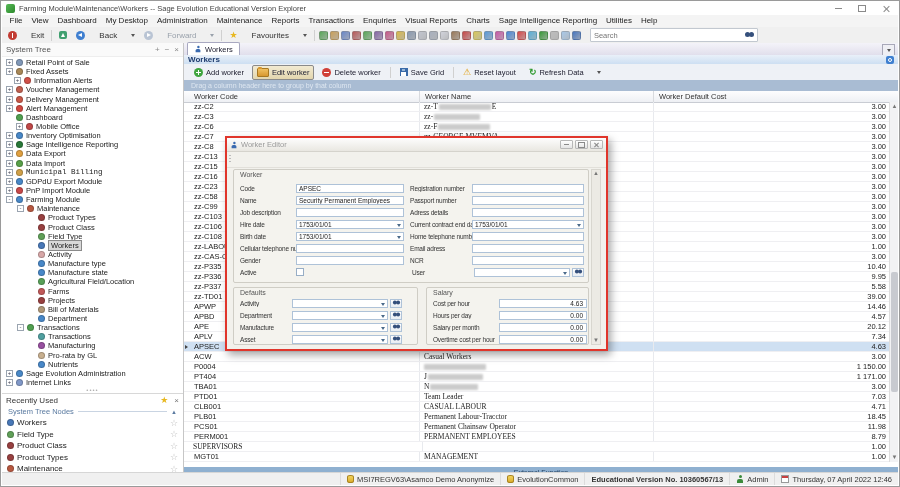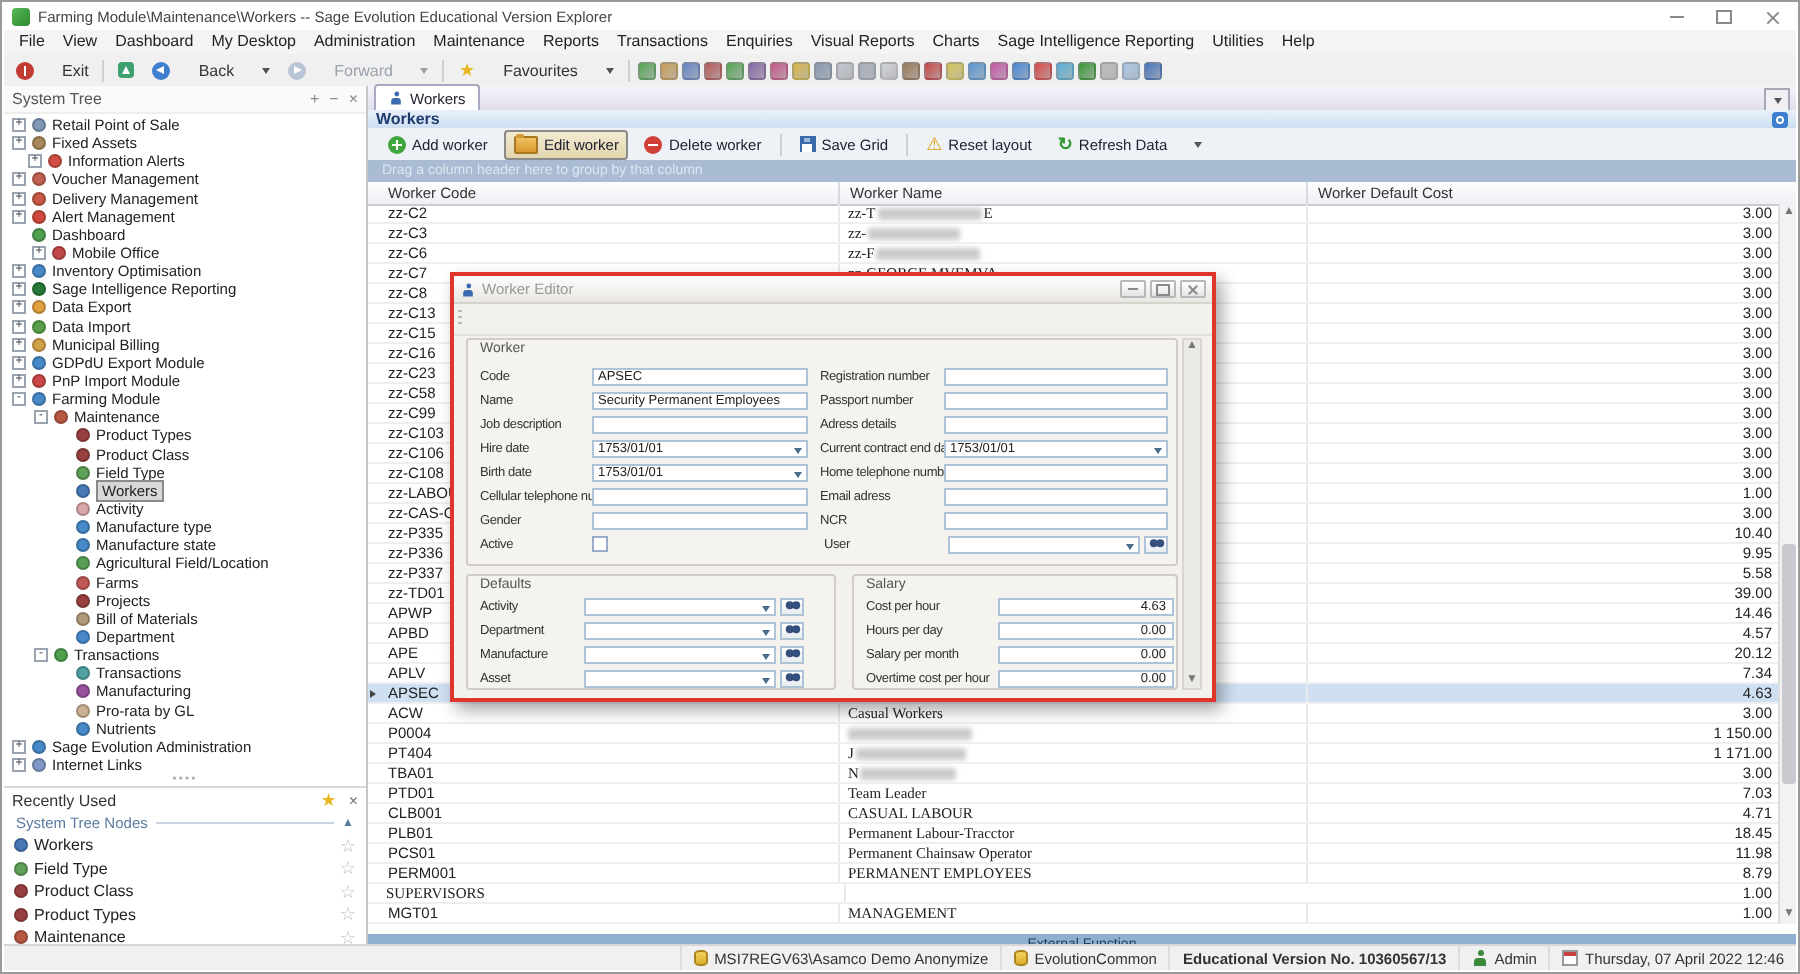--- a/index.html
+++ b/index.html
@@ -238,20 +238,24 @@
         <span class="sc-icon" style="background: linear-gradient(135deg, rgb(90, 154, 216), rgba(0, 0, 0, 0.25) 140%);"></span>
         <span class="sc-icon" style="background: linear-gradient(135deg, rgb(200, 90, 168), rgba(0, 0, 0, 0.25) 140%);"></span>
         <span class="sc-icon" style="background: linear-gradient(135deg, rgb(74, 136, 216), rgba(0, 0, 0, 0.25) 140%);"></span>
         <span class="sc-icon" style="background: linear-gradient(135deg, rgb(216, 74, 74), rgba(0, 0, 0, 0.25) 140%);"></span>
         <span class="sc-icon" style="background: linear-gradient(135deg, rgb(90, 176, 216), rgba(0, 0, 0, 0.25) 140%);"></span>
         <span class="sc-icon" style="background: linear-gradient(135deg, rgb(58, 154, 58), rgba(0, 0, 0, 0.25) 140%);"></span>
         <span class="sc-icon" style="background: linear-gradient(135deg, rgb(188, 188, 188), rgba(0, 0, 0, 0.25) 140%);"></span>
         <span class="sc-icon" style="background: linear-gradient(135deg, rgb(168, 200, 232), rgba(0, 0, 0, 0.25) 140%);"></span>
         <span class="sc-icon" style="background: linear-gradient(135deg, rgb(74, 120, 192), rgba(0, 0, 0, 0.25) 140%);"></span>
       </span>
+    <span class="searchbox">
+      <input placeholder="Search" style="">
+      <span class="ic-binoc"></span>
+    </span>
   </div>
 
   <div class="sidebar">
     <div class="panel-head">
       <span>System Tree</span>
       <span class="ph-icons">
         <span>+</span>
         <span>−</span>
         <span>×</span>
       </span>
@@ -310,21 +314,21 @@
         <div class="tree-item" style="padding-left: 4px;">
           <span class="expander">+</span>
           <span class="tdot" style="background: rgb(224, 160, 64);"></span>
           <span class="tlabel">Data Export</span>
         </div>
         <div class="tree-item" style="padding-left: 4px;">
           <span class="expander">+</span>
           <span class="tdot" style="background: rgb(88, 160, 72);"></span>
           <span class="tlabel">Data Import</span>
         </div>
-        <div class="tree-item" style="padding-left: 4px;">
+        <div class="tree-item" style="padding-left: 4px; font-family: Liberation Mono, monospace;">
           <span class="expander">+</span>
           <span class="tdot" style="background: rgb(208, 160, 72);"></span>
           <span class="tlabel">Municipal Billing</span>
         </div>
         <div class="tree-item" style="padding-left: 4px;">
           <span class="expander">+</span>
           <span class="tdot" style="background: rgb(72, 136, 200);"></span>
           <span class="tlabel">GDPdU Export Module</span>
         </div>
         <div class="tree-item" style="padding-left: 4px;">

